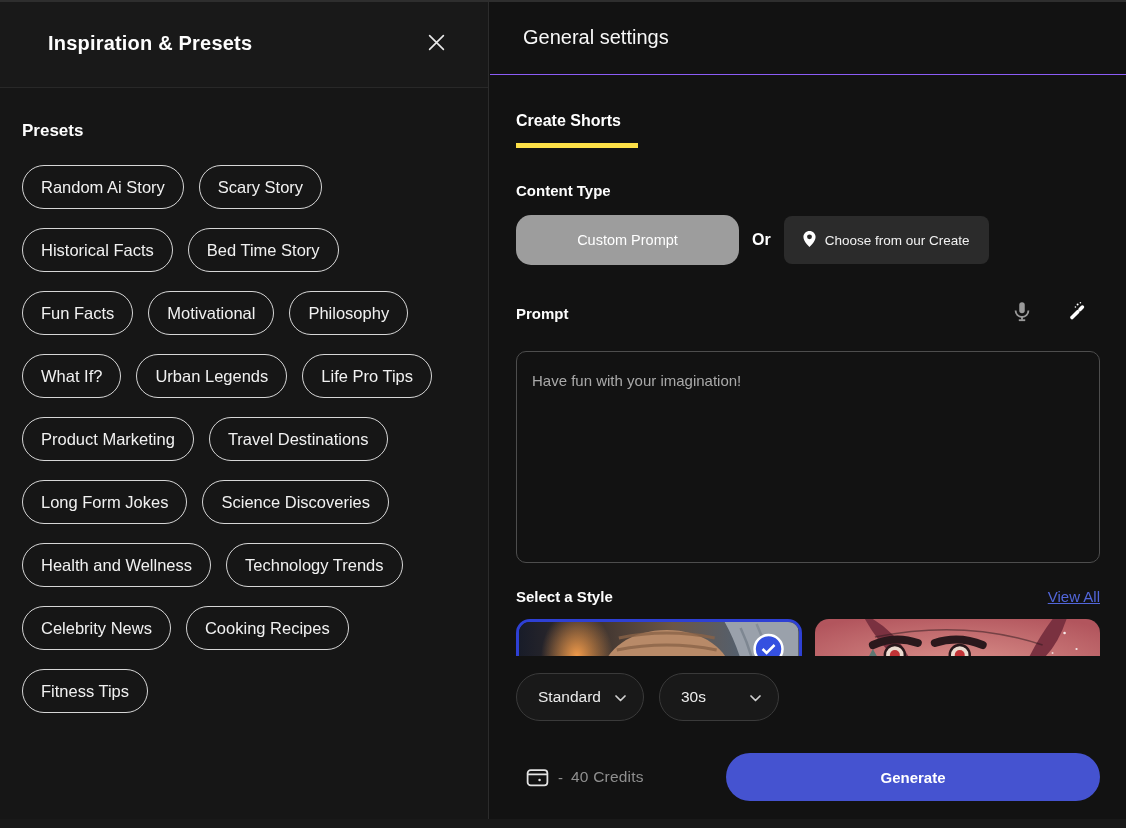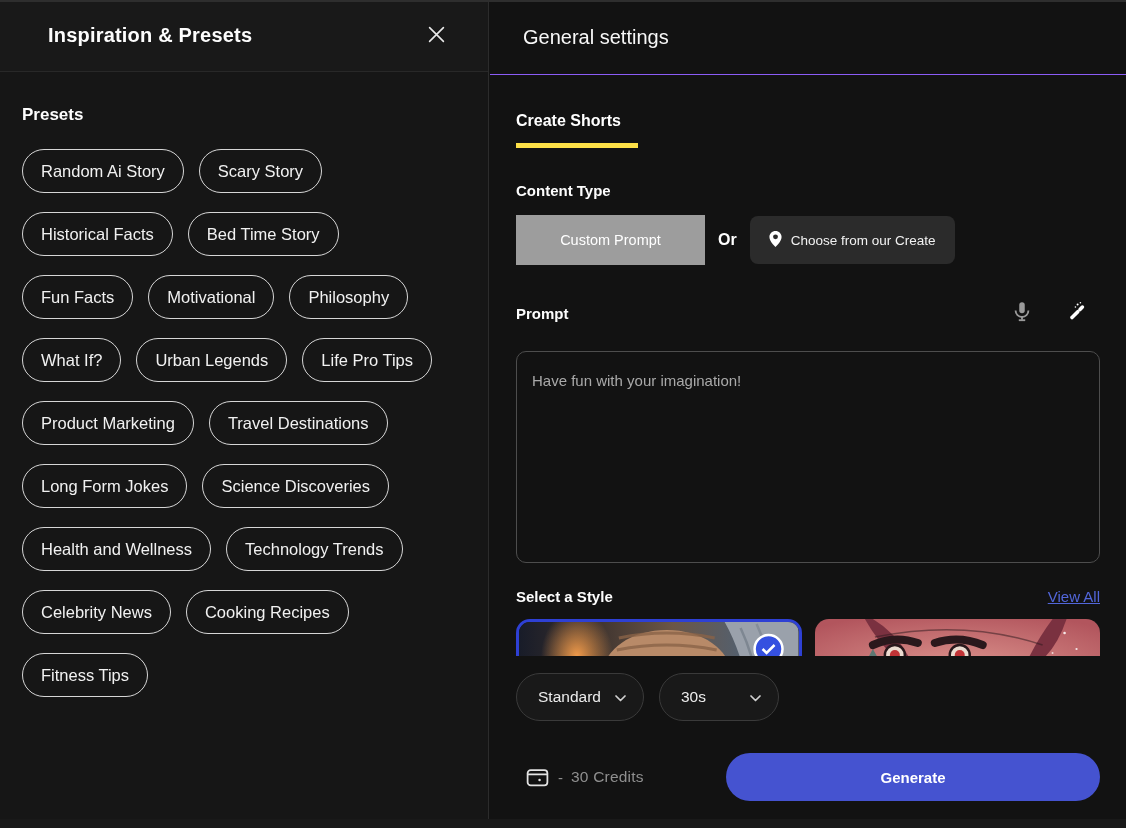--- a/index.html
+++ b/index.html
@@ -8,21 +8,21 @@
     position:relative; overflow:hidden;
     background:#121212;
     font-family:"Liberation Sans", sans-serif;
     color:#fff;
   }
   .top-strip { position:absolute; top:0; left:0; right:0; height:2px; background:#2e2e2e; z-index:6; }
   .bottom-strip { position:absolute; bottom:0; left:0; right:0; height:9px; background:#191919; z-index:6; }
 
   
   .left-panel { position:absolute; top:0; left:0; bottom:0; width:489px; background:#161616; border-right:1px solid #2c2c2c; }
-  .left-header { height:72px; background:#191919; border-bottom:1px solid #282828; display:flex; align-items:center; justify-content:space-between; padding:0 40px 0 48px; }
+  .left-header { height:88px; background:#191919; border-bottom:1px solid #282828; display:flex; align-items:center; justify-content:space-between; padding:0 40px 0 48px; }
   .left-title { font-size:20px; font-weight:700; letter-spacing:.2px; color:#fdfdfd; }
   .close-btn { background:none; border:none; cursor:pointer; display:flex; align-items:center; justify-content:center; width:24px; height:24px; }
   .left-content { padding:33px 22px 0 22px; }
   .presets-heading { font-size:17px; font-weight:700; color:#fdfdfd; margin-bottom:24px; }
   .preset-row { display:flex; gap:15px; margin-bottom:19px; }
   .preset-pill {
     font-family:inherit; background:transparent; border:1.5px solid #d6d6d6; border-radius:999px;
     padding:10px 18px; font-size:16.5px; line-height:22px; color:#f1f1f1; white-space:nowrap; cursor:pointer;
   }
 
@@ -32,21 +32,21 @@
   .right-title { font-size:20px; font-weight:400; color:#f7f7f7; }
   .right-content { padding:0 26px; }
 
   .tab { display:inline-block; margin-top:37px; font-size:16px; font-weight:700; color:#fff; padding-bottom:13px; border-bottom:5px solid #fde047; min-width:122px; cursor:pointer; }
 
   .section-label { font-size:15px; font-weight:700; color:#fdfdfd; }
   .content-type-label { margin-top:34px; }
 
   .ct-row { margin-top:16px; display:flex; align-items:center; gap:13px; }
   .btn-custom {
-    font-family:inherit; width:189px; height:50px; border:none; border-radius:0;
+    font-family:inherit; width:223px; height:50px; border:none; border-radius:15px;
     background:#9d9d9d; color:#fff; font-size:14.5px; cursor:pointer;
   }
   .or-text { font-size:16px; font-weight:700; color:#fff; }
   .btn-presets {
     font-family:inherit; height:48px; border:none; border-radius:8px; background:#2b2b2b;
     color:#f2f2f2; font-size:13.5px; display:flex; align-items:center; gap:9px; padding:0 19px; cursor:pointer;
   }
 
   .prompt-row { margin-top:35px; display:flex; align-items:center; justify-content:space-between; padding-right:12px; }
   .prompt-icons { display:flex; align-items:center; gap:34px; }
@@ -278,19 +278,19 @@
 
     <div class="footer-row">
       <span class="wallet-wrap">
         <svg width="25" height="25" viewBox="0 0 24 24" fill="none" stroke="#e3e3e3" stroke-width="1.7">
           <rect x="2.5" y="5" width="19" height="14.5" rx="3"></rect>
           <line x1="2.5" y1="9" x2="21.5" y2="9"></line>
           <circle cx="14" cy="14.5" r="1.2" fill="#e3e3e3" stroke="none"></circle>
         </svg>
       </span>
       <span class="credits-minus">-</span>
-      <span class="credits-text">30 Credits</span>
+      <span class="credits-text">40 Credits</span>
       <button class="btn-generate">Generate</button>
     </div>
   </div>
 </section>
 
 <div class="bottom-strip"></div>
 
 </body></html>

